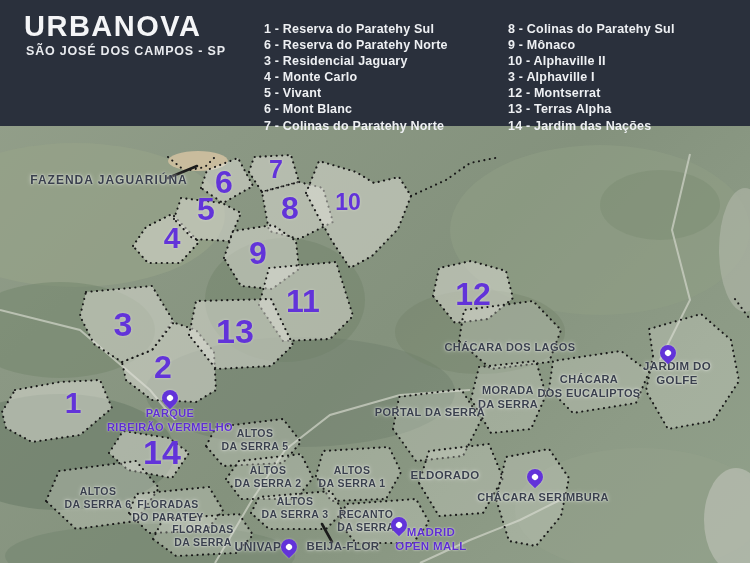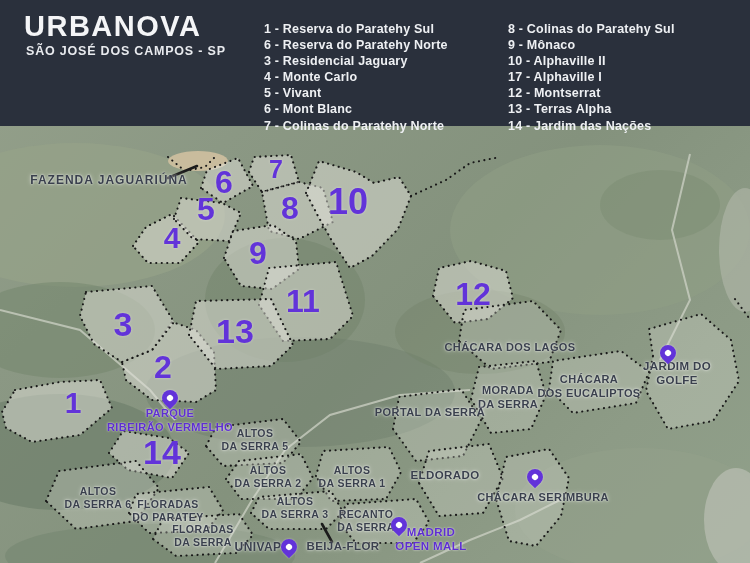--- a/index.html
+++ b/index.html
@@ -133,21 +133,21 @@
 
     <div class="num" style="left:73px;top:403px;font-size:30px">1</div>
     <div class="num" style="left:163px;top:367px;font-size:32px">2</div>
     <div class="num" style="left:123px;top:324px;font-size:34px">3</div>
     <div class="num" style="left:172px;top:238px;font-size:30px">4</div>
     <div class="num" style="left:206px;top:209px;font-size:32px">5</div>
     <div class="num" style="left:224px;top:182px;font-size:32px">6</div>
     <div class="num" style="left:276px;top:169px;font-size:25px">7</div>
     <div class="num" style="left:290px;top:208px;font-size:32px">8</div>
     <div class="num" style="left:258px;top:253px;font-size:32px">9</div>
-    <div class="num" style="left:348px;top:202px;font-size:36px">10</div>
+    <div class="num" style="left:348px;top:202px;font-size:23px">10</div>
     <div class="num" style="left:303px;top:301px;font-size:32px">11</div>
     <div class="num" style="left:473px;top:294px;font-size:32px">12</div>
     <div class="num" style="left:235px;top:331px;font-size:34px">13</div>
     <div class="num" style="left:162px;top:452px;font-size:34px">14</div>
 
     <div class="area-label" style="left:109px;top:180px;font-size:12px;letter-spacing:1px">FAZENDA JAGUARIÚNA</div>
     <div class="area-label" style="left:510px;top:348px;font-size:11px">CHÁCARA DOS LAGOS</div>
     <div class="area-label" style="left:508px;top:398px;font-size:11px">MORADA
 DA SERRA</div>
     <div class="area-label" style="left:589px;top:387px;font-size:11px">CHÁCARA
@@ -197,20 +197,20 @@
       <div class="legend-item">3 - Residencial Jaguary</div>
       <div class="legend-item">4 - Monte Carlo</div>
       <div class="legend-item">5 - Vivant</div>
       <div class="legend-item">6 - Mont Blanc</div>
       <div class="legend-item">7 - Colinas do Paratehy Norte</div>
     </div>
     <div class="legend-col legend-col-2">
       <div class="legend-item">8 - Colinas do Paratehy Sul</div>
       <div class="legend-item">9 - Mônaco</div>
       <div class="legend-item">10 - Alphaville II</div>
-      <div class="legend-item">17 - Alphaville I</div>
+      <div class="legend-item">3 - Alphaville I</div>
       <div class="legend-item">12 - Montserrat</div>
       <div class="legend-item">13 - Terras Alpha</div>
       <div class="legend-item">14 - Jardim das Nações</div>
     </div>
   </div>
 
 </div>
 
 </body></html>

